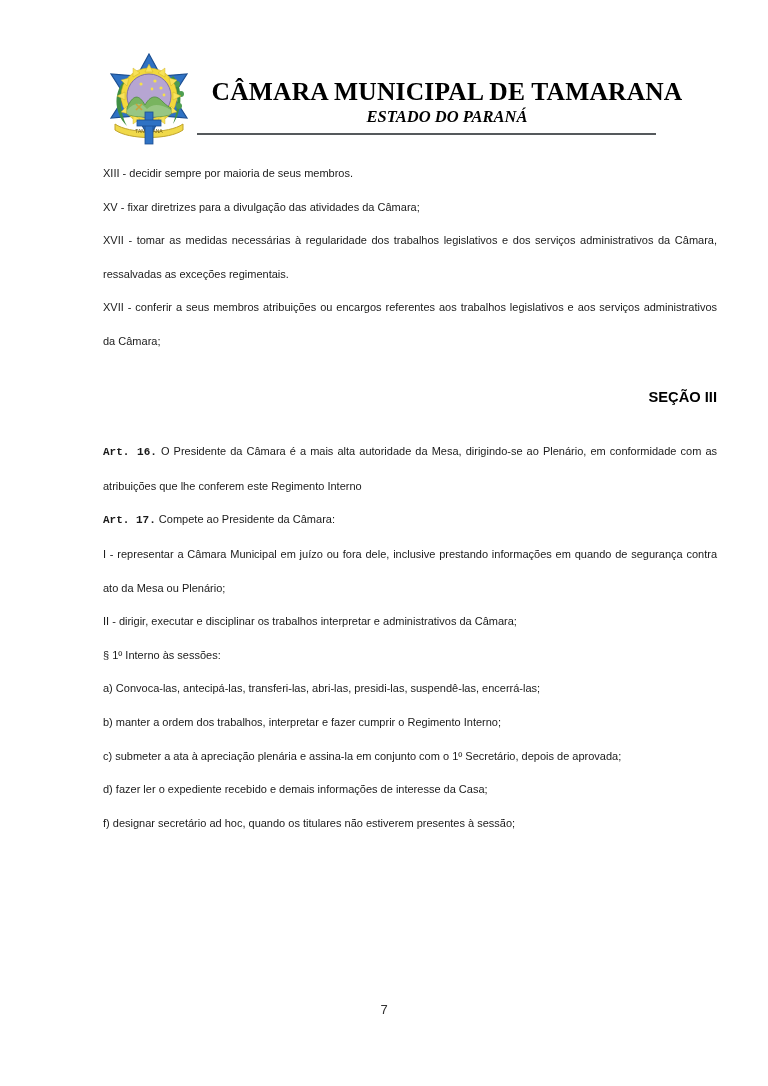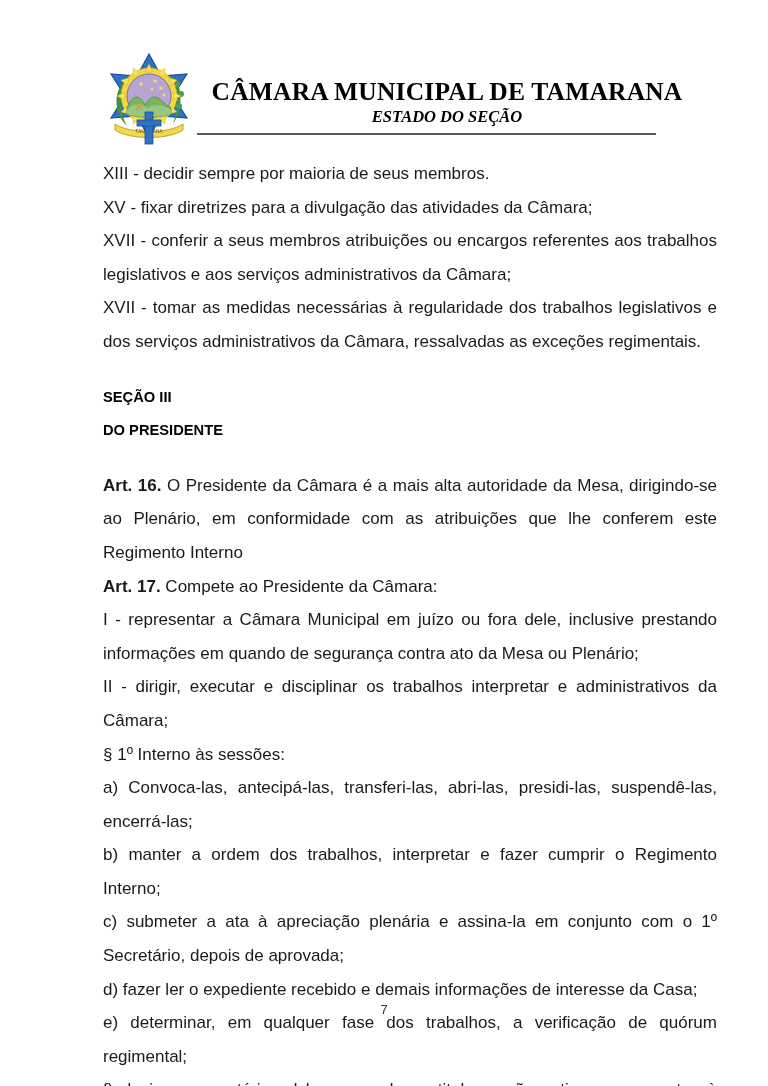--- a/index.html
+++ b/index.html
@@ -70,37 +70,37 @@
   }
 
   
   .doc-body {
     position: absolute;
     left: 103px;
     top: 157px;
     width: 614px;
   }
   .para {
-    font-size: 17px;
+    font-size: 11px;
     line-height: 33.6px;
     text-align: justify;
     text-justify: inter-word;
     margin: 0;
     color: #1a1a1a;
     -webkit-hyphens: none;
     hyphens: none;
   }
   .para.last-line-left { text-align-last: left; }
-  .para b { font-weight: bold; }
+  .para b { font-weight: bold; font-family: Liberation Mono, monospace; }
 
   .section-heading {
     font-size: 14.7px;
     line-height: 33.6px;
     font-weight: bold;
-    text-align: left;
+    text-align: right;
     margin: 0;
     color: #000000;
   }
   .spacer-before-section { height: 22px; }
   .spacer-after-section  { height: 21px; }
 
   .page-number {
     position: absolute;
     left: 0;
     top: 1002px;
@@ -165,41 +165,39 @@
         <text x="46" y="83" text-anchor="middle">TAMARANA</text>
       </g>
 
       <rect x="42" y="62" width="8" height="32" fill="#2f72c4" stroke="#1c4f92" stroke-width="0.8"></rect>
       <rect x="34" y="70" width="24" height="6" fill="#2f72c4" stroke="#1c4f92" stroke-width="0.8"></rect>
     </svg>
   </div>
 
   <div class="header-text">
     <div class="org-title">CÂMARA MUNICIPAL DE TAMARANA</div>
-    <div class="org-subtitle">ESTADO DO SEÇÃO</div>
+    <div class="org-subtitle">ESTADO DO PARANÁ</div>
   </div>
 
   <div class="header-rule"></div>
 </div>
 
 <div class="doc-body" id="doc-body">
     <p class="para last-line-left">XIII - decidir sempre por maioria de seus membros.</p>
     <p class="para last-line-left">XV - fixar diretrizes para a divulgação das atividades da Câmara;</p>
+    <p class="para last-line-left">XVII - tomar as medidas necessárias à regularidade dos trabalhos legislativos e dos serviços administrativos da Câmara, ressalvadas as exceções regimentais.</p>
     <p class="para last-line-left">XVII - conferir a seus membros atribuições ou encargos referentes aos trabalhos legislativos e aos serviços administrativos da Câmara;</p>
-    <p class="para last-line-left">XVII - tomar as medidas necessárias à regularidade dos trabalhos legislativos e dos serviços administrativos da Câmara, ressalvadas as exceções regimentais.</p>
     <div class="spacer-before-section"></div>
     <div class="section-heading">SEÇÃO III</div>
-    <div class="section-heading">DO PRESIDENTE</div>
     <div class="spacer-after-section"></div>
     <p class="para last-line-left"><b>Art. 16.</b> O Presidente da Câmara é a mais alta autoridade da Mesa, dirigindo-se ao Plenário, em conformidade com as atribuições que lhe conferem este Regimento Interno</p>
     <p class="para last-line-left"><b>Art. 17.</b> Compete ao Presidente da Câmara:</p>
     <p class="para last-line-left">I - representar a Câmara Municipal em juízo ou fora dele, inclusive prestando informações em quando de segurança contra ato da Mesa ou Plenário;</p>
     <p class="para last-line-left">II - dirigir, executar e disciplinar os trabalhos interpretar e administrativos da Câmara;</p>
     <p class="para last-line-left">§ 1º Interno às sessões:</p>
     <p class="para last-line-left">a)  Convoca-las, antecipá-las, transferi-las, abri-las, presidi-las, suspendê-las, encerrá-las;</p>
     <p class="para last-line-left">b)  manter a ordem dos trabalhos, interpretar e fazer cumprir o Regimento Interno;</p>
     <p class="para last-line-left">c)  submeter a ata à apreciação plenária e assina-la em conjunto com o 1º Secretário, depois de aprovada;</p>
     <p class="para last-line-left">d)  fazer ler o expediente recebido e demais informações de interesse da Casa;</p>
-    <p class="para last-line-left">e)  determinar, em qualquer fase dos trabalhos, a verificação de quórum regimental;</p>
     <p class="para last-line-left">f)   designar secretário ad hoc, quando os titulares não estiverem presentes à sessão;</p>
   </div>
 
 <div class="page-number">7</div>
 
 </body></html>

